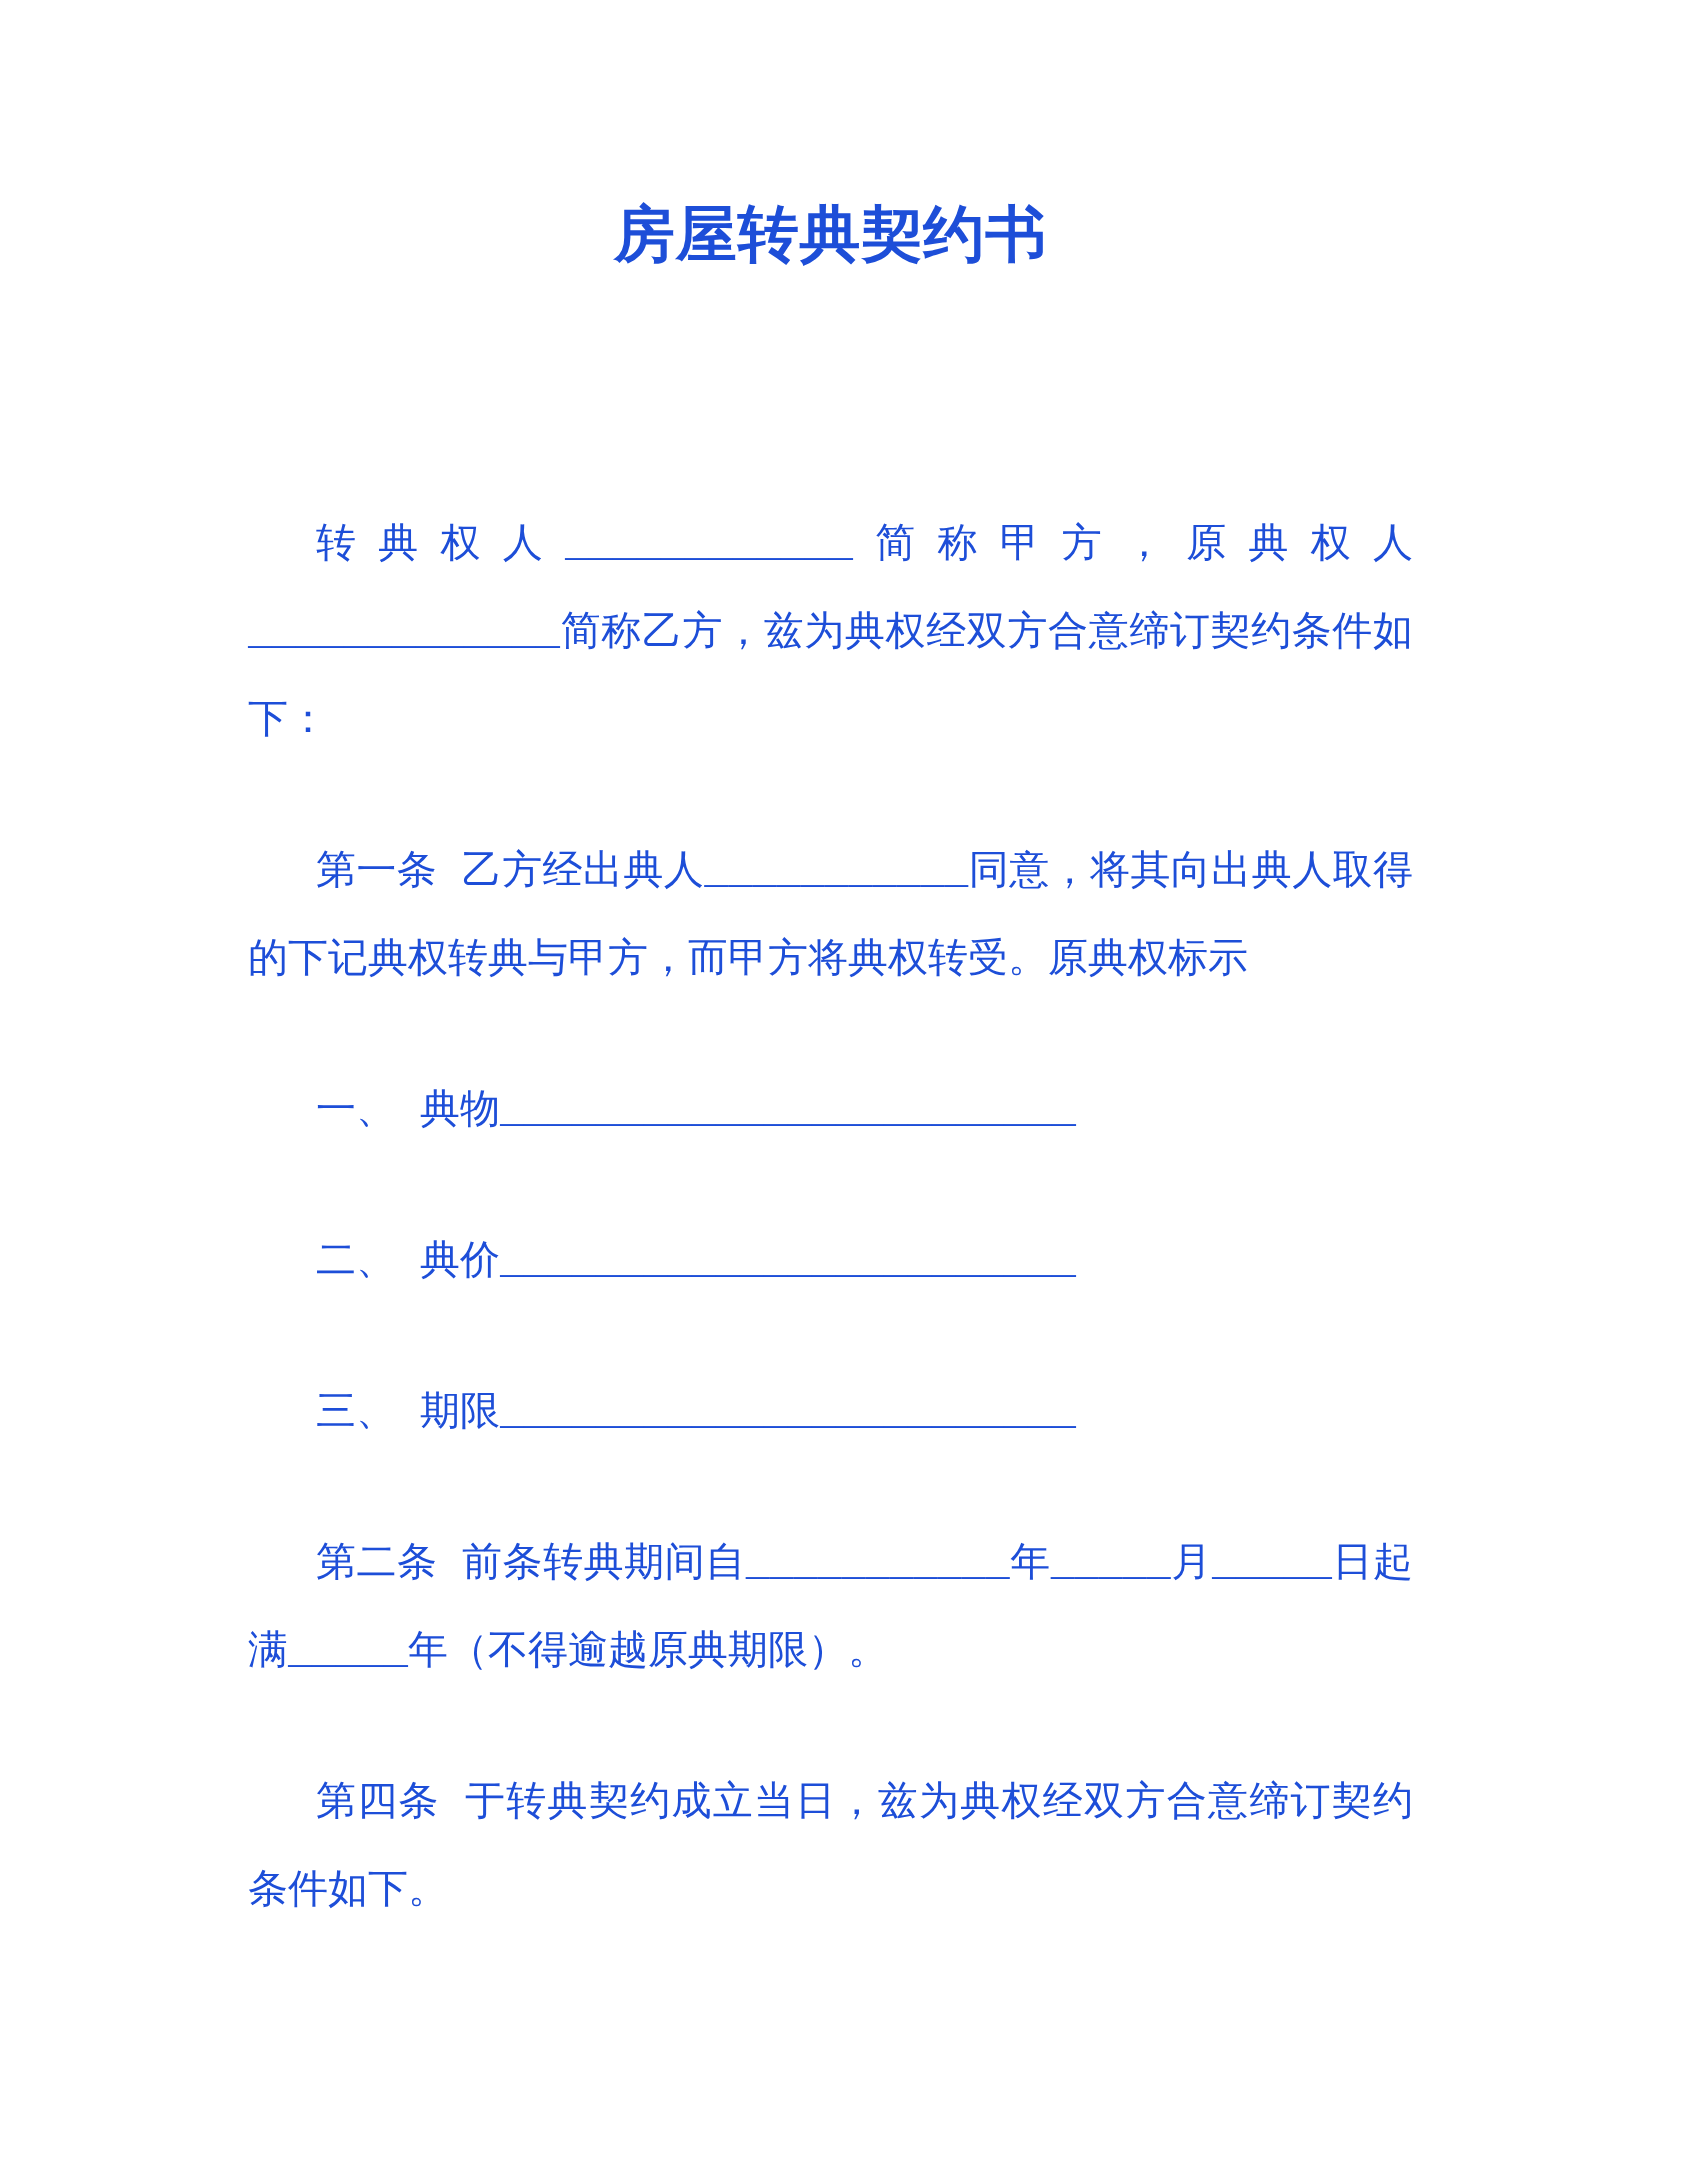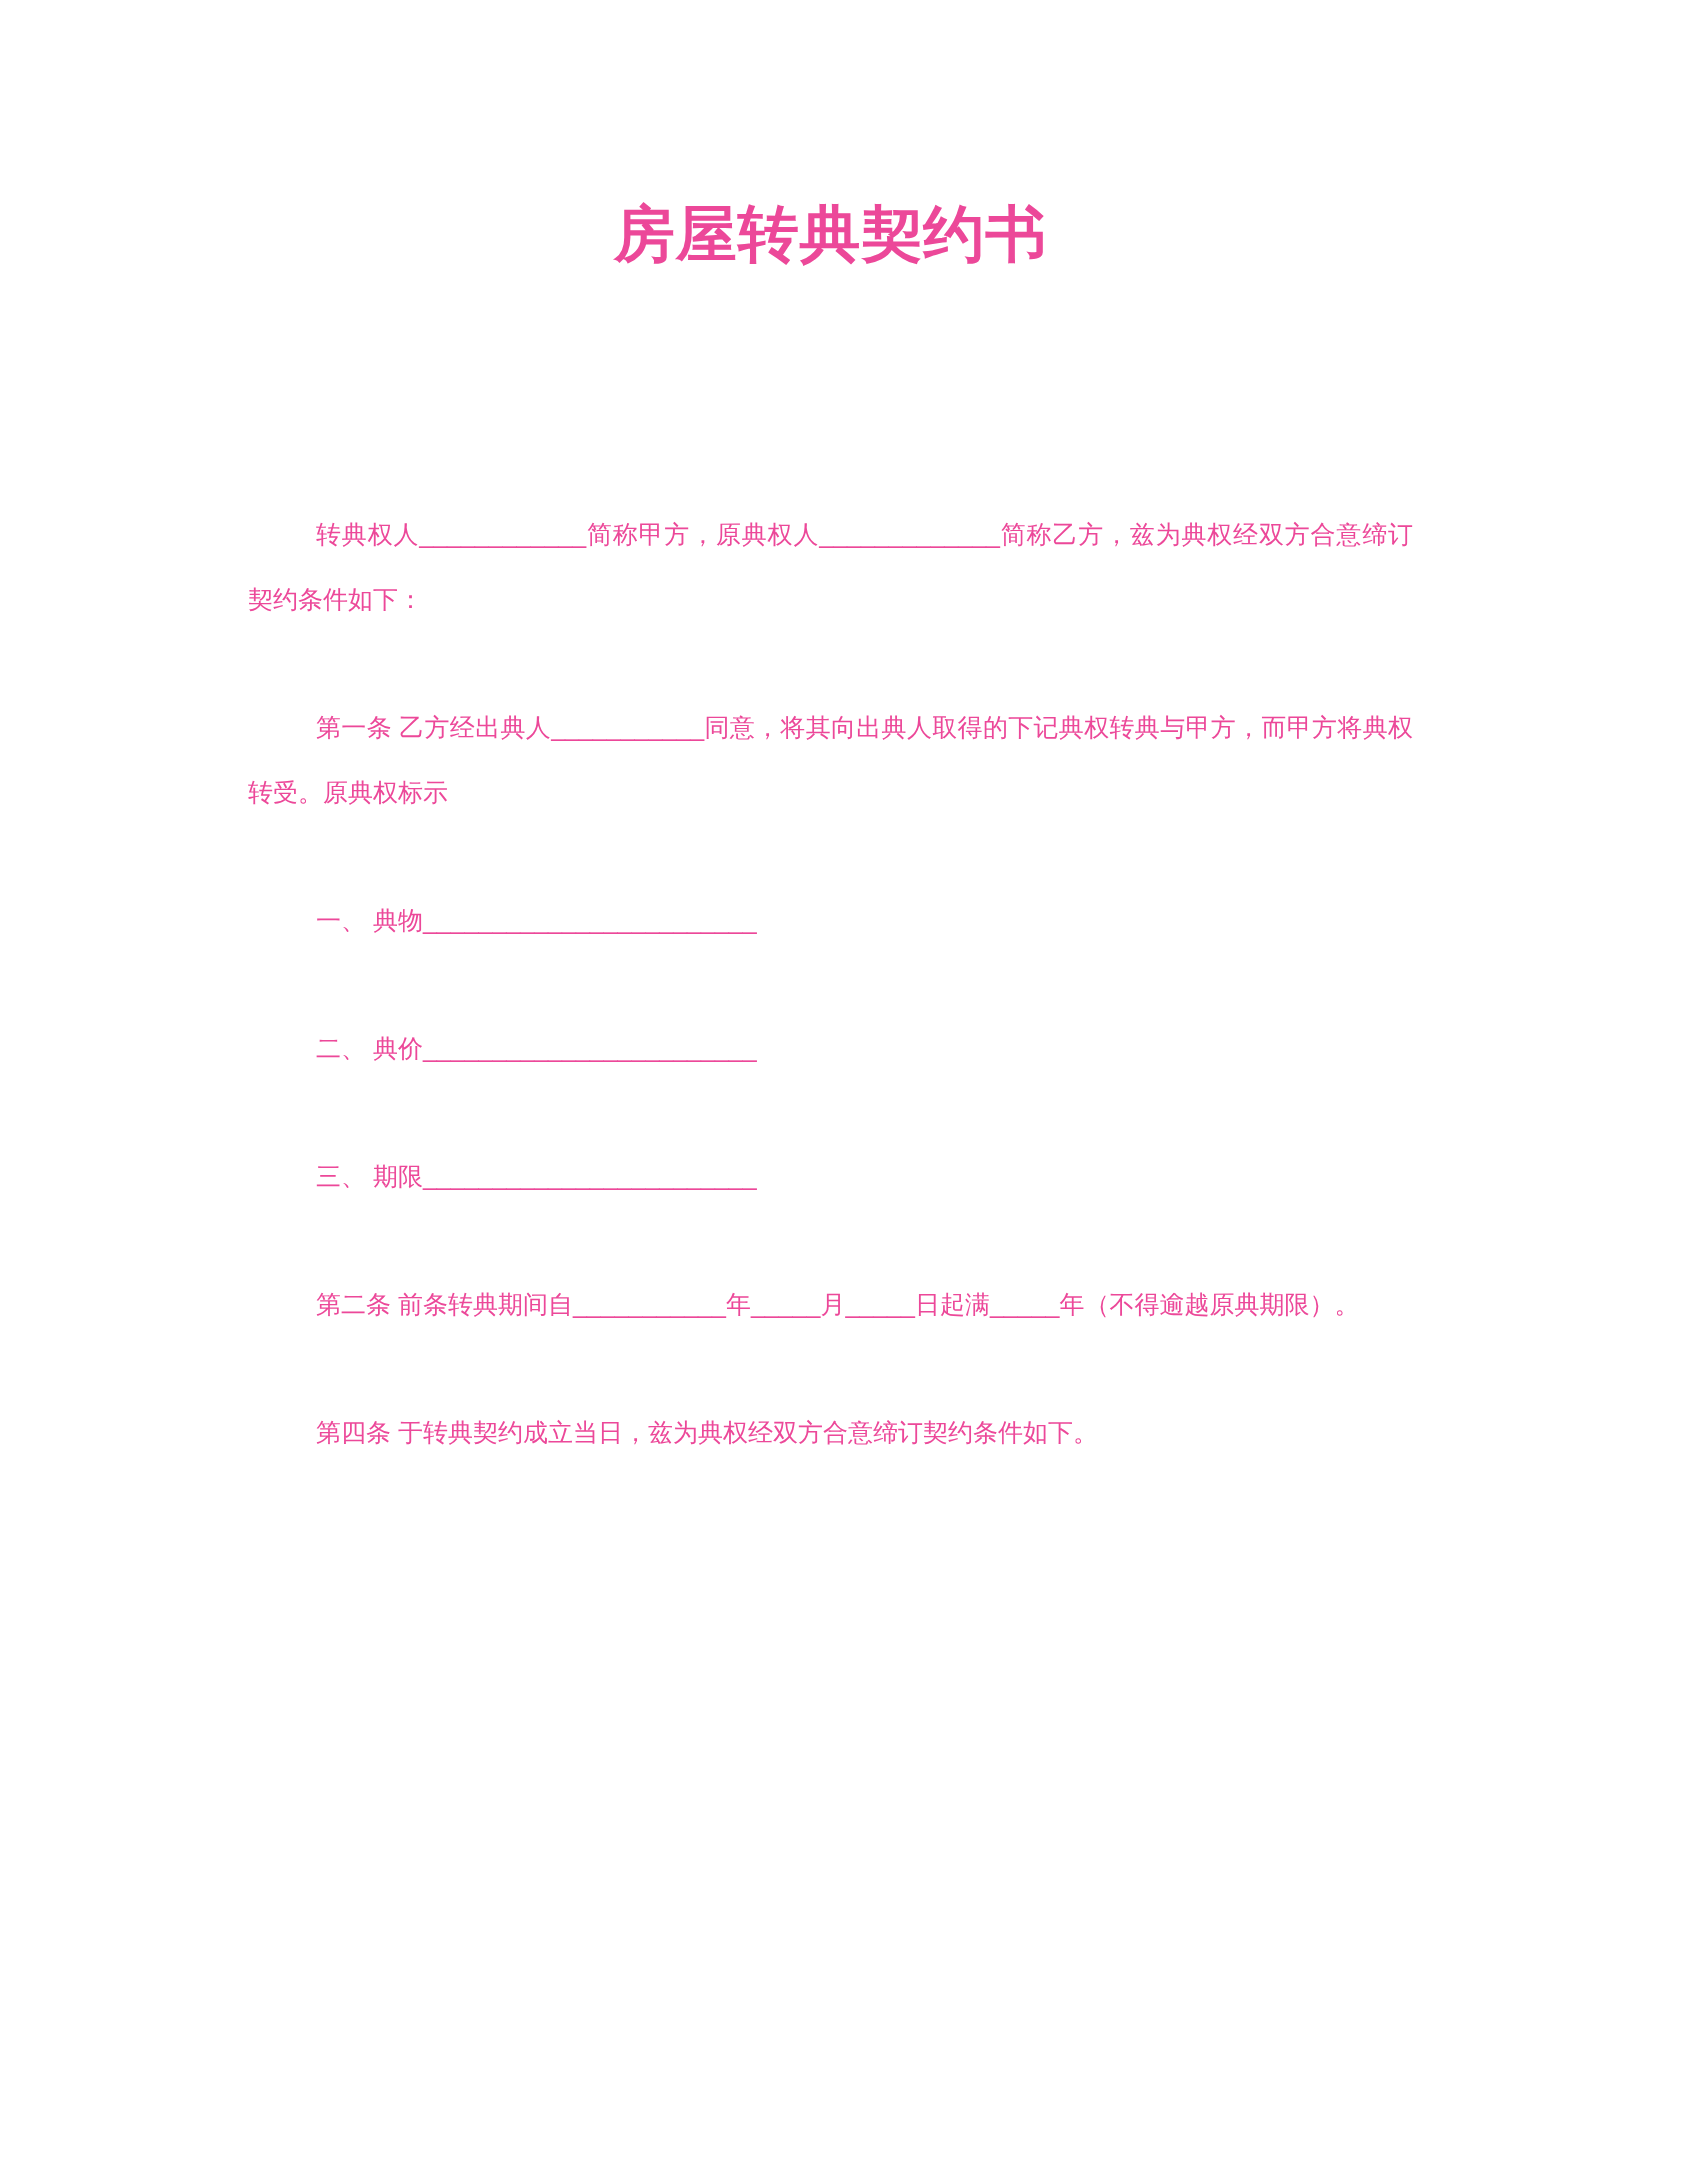--- a/index.html
+++ b/index.html
@@ -6,38 +6,38 @@
     margin: 0;
     padding: 0;
     background: #ffffff;
   }
   .page {
     position: relative;
     width: 1655px;
     height: 2182px;
     box-sizing: border-box;
     background: #ffffff;
-    color: #ec4899;
+    color: #1d4ed8;
     padding: 204px 242px 0 248px;
     overflow: hidden;
   }
   .doc-title {
     margin: 0 0 237px 0;
     font-family: "Liberation Sans", "DejaVu Sans", sans-serif;
     font-weight: bold;
     font-size: 61px;
     line-height: 61px;
     text-align: center;
     letter-spacing: 0.9px;
   }
   .para {
     margin: 0 0 63px 0;
-    font-family: Liberation Sans, sans-serif;
-    font-size: 25px;
-    line-height: 65px;
+    font-family: Liberation Mono, monospace;
+    font-size: 40px;
+    line-height: 88px;
     text-indent: 68px;
     text-align: justify;
     word-break: normal;
   }
 </style>
 </head>
 <body>
 
 <div class="page">
   <h1 class="doc-title">房屋转典契约书</h1>

